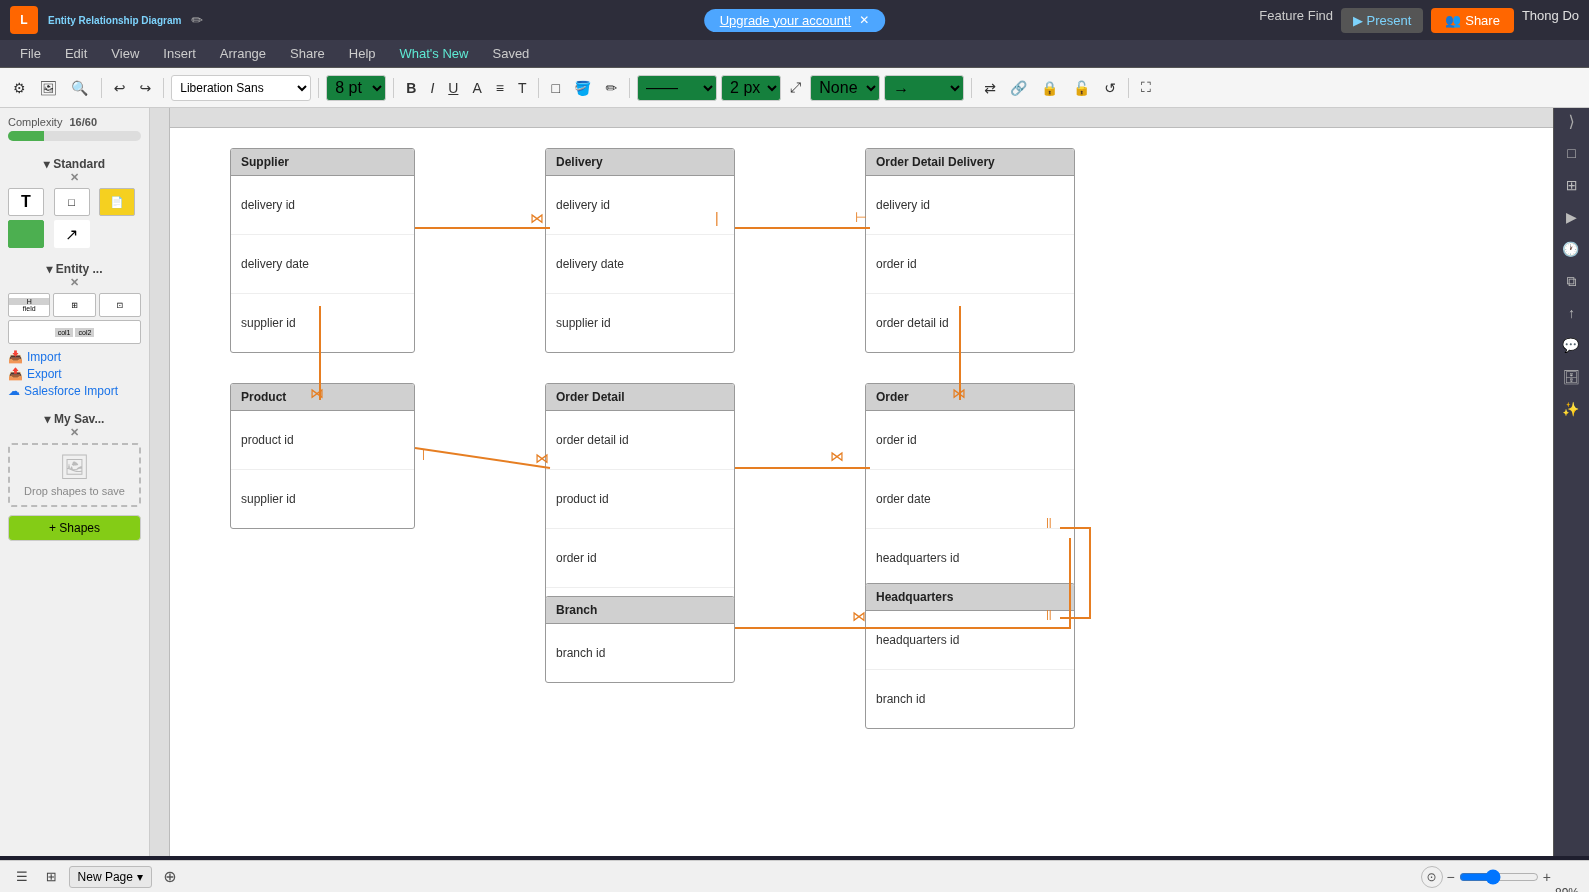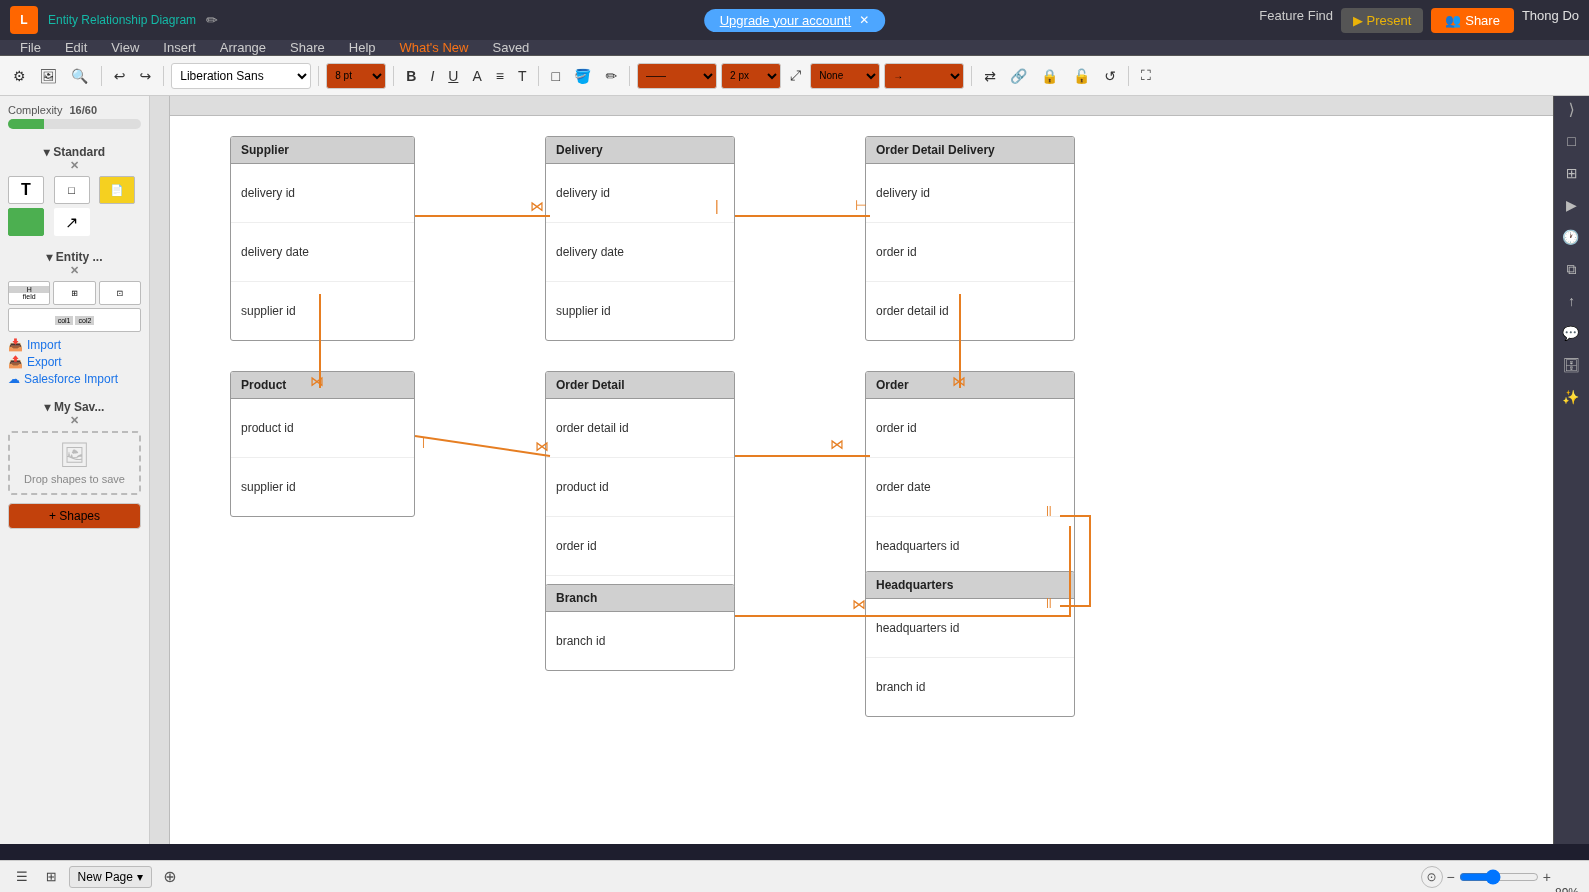--- a/index.html
+++ b/index.html
@@ -4,73 +4,73 @@
   <style>
     * { box-sizing: border-box; margin: 0; padding: 0; }
     body { font-family: 'Liberation Sans', Arial, sans-serif; background: #1e1e2e; overflow: hidden; width: 1589px; height: 892px; }
 
     
     #topbar {
       display: flex; align-items: center; background: #2d2d3a; height: 40px;
       padding: 0 10px; gap: 10px; position: relative;
     }
     #topbar .logo { width: 28px; height: 28px; background: #f60; border-radius: 4px; display: flex; align-items: center; justify-content: center; color: white; font-weight: bold; font-size: 14px; flex-shrink: 0; }
-    #topbar .title { color: #14b8a6; font-size: 12px; font-weight: 400; }
+    #topbar .title { color: #7dd3fc; font-size: 10px; font-weight: 700; }
     #topbar .edit-icon { color: #aaa; font-size: 14px; cursor: pointer; }
     #topbar .upgrade-banner {
       position: absolute; left: 50%; transform: translateX(-50%);
       background: #4da6ff; color: white; border-radius: 20px; padding: 4px 16px;
       font-size: 13px; display: flex; align-items: center; gap: 8px; justify-content: flex-end;
     }
     #topbar .upgrade-banner a { color: white; text-decoration: underline; }
     #topbar .upgrade-close { cursor: pointer; font-size: 12px; }
     #topbar .right-actions { margin-left: auto; display: flex; align-items: flex-start; gap: 8px; }
     #topbar .user-label { color: #e0e0e0; font-size: 13px; }
     #topbar .feature-btn { background: none; border: none; color: #ccc; font-size: 13px; cursor: pointer; display: flex; align-items: center; gap: 4px; }
-    #topbar .present-btn { background: #555; border: none; color: #eab308; padding: 5px 12px; border-radius: 4px; font-size: 13px; cursor: pointer; display: flex; align-items: center; gap: 4px; }
+    #topbar .present-btn { background: #555; border: none; color: #7dd3fc; padding: 5px 12px; border-radius: 4px; font-size: 13px; cursor: pointer; display: flex; align-items: center; gap: 4px; }
     #topbar .share-btn { background: #f60; border: none; color: white; padding: 5px 14px; border-radius: 4px; font-size: 13px; cursor: pointer; display: flex; align-items: center; gap: 4px; }
 
     
     #menubar {
-      display: flex; align-items: center; background: #3a3a4a; height: 16px;
+      display: flex; align-items: center; background: #3a3a4a; height: 28px;
       padding: 0 10px; gap: 4px; border-bottom: 1px solid #555;
     }
     #menubar .menu-item { color: #ccc; font-size: 13px; padding: 4px 10px; cursor: pointer; border-radius: 3px; }
-    #menubar .menu-item.active { color: #f97316; }
+    #menubar .menu-item.active { color: #5eead4; }
 
     
     #toolbar {
       display: flex; align-items: center; background: #f5f5f5; height: 40px;
       padding: 0 8px; gap: 4px; border-bottom: 1px solid #ccc;
     }
     .toolbar-btn { background: none; border: none; cursor: pointer; padding: 3px 5px; border-radius: 3px; font-size: 14px; color: #333; display: flex; align-items: center; }
     .toolbar-sep { width: 1px; height: 20px; background: #ccc; margin: 0 3px; }
     .font-select { height: 26px; border: 1px solid #ccc; border-radius: 3px; font-size: 12px; padding: 0 4px; background: white; min-width: 140px; }
-    .size-select { height: 26px; border: 1px solid #ccc; border-radius: 3px; font-size: 10px; padding: 0 4px; background: #c2410c; width: 60px; }
+    .size-select { height: 26px; border: 1px solid #ccc; border-radius: 3px; font-size: 16px; padding: 0 4px; background: #15803d; width: 60px; }
 
     
     #main { display: flex; height: calc(892px - 40px - 32px - 40px - 32px); }
 
     
     #sidebar { width: 150px; background: #f0f0f0; border-right: 1px solid #ccc; display: flex; flex-direction: column; overflow-y: auto; padding: 8px; }
     .complexity-bar { margin-bottom: 10px; }
     .complexity-label { font-size: 11px; color: #555; margin-bottom: 3px; }
     .complexity-track { height: 10px; background: #ddd; border-radius: 5px; overflow: hidden; }
     .complexity-fill { height: 100%; background: #4caf50; width: 27%; }
     .section-header { display: flex; align-items: center; justify-content: space-between; font-size: 12px; font-weight: bold; color: #444; margin: 6px 0 4px; flex-direction: column; }
     .section-close { cursor: pointer; color: #888; font-size: 11px; }
     .shapes-grid { display: grid; grid-template-columns: repeat(3, 1fr); gap: 4px; margin-bottom: 8px; }
     .shape-item { width: 36px; height: 28px; border: 1px solid #bbb; background: white; cursor: pointer; display: flex; align-items: center; justify-content: center; font-size: 11px; border-radius: 2px; }
     .shape-item.green { background: #4caf50; border-color: #4caf50; }
     .shape-item.arrow { border: none; font-size: 16px; }
     .action-links { display: flex; flex-direction: column; gap: 3px; margin-bottom: 8px; }
     .action-link { font-size: 12px; color: #1a73e8; cursor: pointer; display: flex; align-items: center; gap: 4px; }
     .saved-section { border: 2px dashed #bbb; border-radius: 4px; padding: 8px; text-align: center; font-size: 11px; color: #888; min-height: 60px; display: flex; align-items: center; justify-content: center; flex-direction: column; }
     .saved-section .drop-icon { font-size: 24px; color: #bbb; margin-bottom: 4px; }
-    .add-shapes-btn { margin-top: 8px; background: #c2410c; border: 1px solid #ccc; border-radius: 4px; padding: 5px 10px; font-size: 12px; cursor: pointer; width: 100%; }
+    .add-shapes-btn { margin-top: 8px; background: #84cc16; border: 1px solid #ccc; border-radius: 4px; padding: 5px 10px; font-size: 12px; cursor: pointer; width: 100%; }
 
     
     #diagram-area {
       flex: 1; background: #e8e8e8; position: relative; overflow: hidden;
     }
     #ruler-h { position: absolute; top: 0; left: 0; right: 0; height: 20px; background: #ddd; border-bottom: 1px solid #bbb; z-index: 5; }
     #ruler-v { position: absolute; top: 0; left: 0; bottom: 0; width: 20px; background: #ddd; border-right: 1px solid #bbb; z-index: 5; }
     #canvas {
       position: absolute; top: 20px; left: 20px; right: 0; bottom: 0;
       background: white; overflow: hidden;

